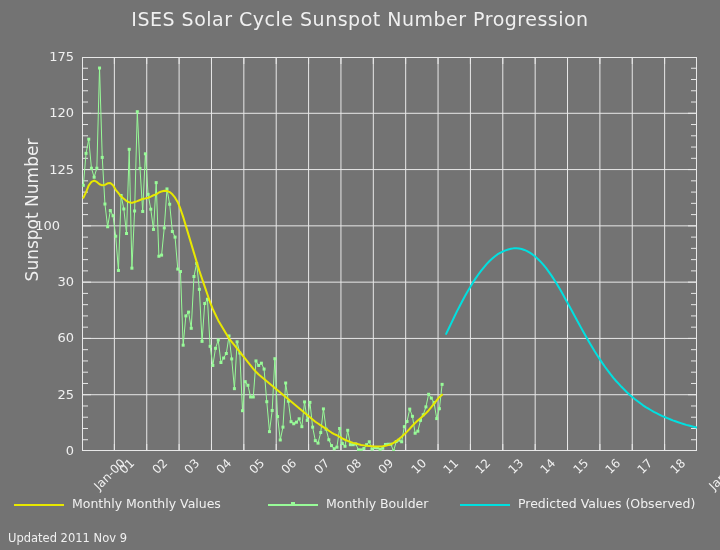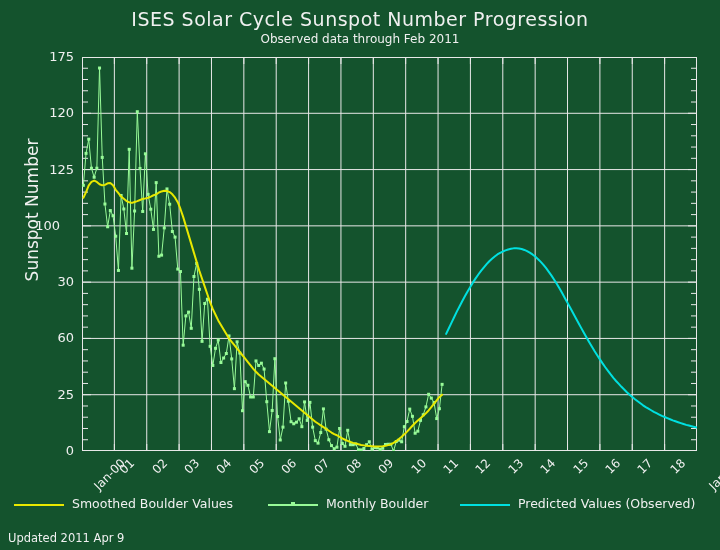--- a/index.html
+++ b/index.html
@@ -1,17 +1,17 @@
 <!DOCTYPE html>
 <html><head>
 <meta charset="utf-8">
 <style>
   html,body{margin:0;padding:0;background:#000;}
   body{width:720px;height:550px;overflow:hidden;font-family:"DejaVu Sans",sans-serif;}
-  #root{position:relative;width:720px;height:550px;background:#14532d;color:#fff;}
+  #root{position:relative;width:720px;height:550px;background:#737373;color:#fff;}
 
   .ttl{position:absolute;left:0;width:720px;text-align:center;color:#f0f0f0;}
   #title{top:8px;font-size:19px;letter-spacing:.5px;}
   #subtitle{top:32px;font-size:12px;}
 
   #ylabel{
     position:absolute;left:-93px;top:200px;width:250px;text-align:center;
     transform:rotate(-90deg);transform-origin:50% 50%;
     font-size:17px;color:#f0f0f0;white-space:nowrap;
   }
@@ -33,21 +33,20 @@
 
   #footL{position:absolute;left:8px;top:531px;font-size:11.5px;color:#f0f0f0;white-space:nowrap;}
   #footR{position:absolute;right:8px;top:531px;font-size:11.5px;color:#ffff30;white-space:nowrap;}
 </style>
 </head>
 <body>
 
 <div id="root">
 
   <div id="title" class="ttl">ISES Solar Cycle Sunspot Number Progression</div>
-  <div id="subtitle" class="ttl">Observed data through Feb 2011</div>
 
   <div id="ylabel">Sunspot Number</div>
 
   <div id="yticks">
       <div class="ytlabel" style="left: 34px; top: 443px; color: rgb(240, 240, 240);">0</div>
       <div class="ytlabel" style="left: 34px; top: 386.714px; color: rgb(240, 240, 240);">25</div>
       <div class="ytlabel" style="left: 34px; top: 330.429px; color: rgb(240, 240, 240);">60</div>
       <div class="ytlabel" style="left: 34px; top: 274.143px; color: rgb(240, 240, 240);">30</div>
       <div class="ytlabel" style="left: 20px; top: 217.857px; color: rgb(240, 240, 240);">100</div>
       <div class="ytlabel" style="left: 34px; top: 161.571px; color: rgb(240, 240, 240);">125</div>
@@ -364,27 +363,27 @@
         </g>
         <g>
           <polyline points="364.14,276.93 366.84,271.30 369.54,265.67 372.24,260.04 374.93,254.41 377.63,249.23 380.33,244.05 383.03,239.10 385.72,234.15 388.42,229.65 391.12,225.14 393.82,221.09 396.51,217.26 399.21,213.66 401.91,210.28 404.61,207.13 407.30,204.20 410.00,201.73 412.70,199.48 415.39,197.45 418.09,195.87 420.79,194.52 423.49,193.40 426.18,192.50 428.88,191.82 431.58,191.37 434.28,191.37 436.97,191.60 439.67,192.05 442.37,192.95 445.07,194.07 447.76,195.65 450.46,197.45 453.16,199.48 455.86,201.95 458.55,204.65 461.25,207.58 463.95,210.96 466.64,214.56 469.34,218.39 472.04,222.44 474.74,226.72 477.43,231.22 480.13,235.95 482.83,240.90 485.53,245.86 488.22,250.81 490.92,255.76 493.62,260.72 496.32,265.67 499.01,270.62 501.71,275.57 504.41,280.30 507.11,285.03 509.80,289.53 512.50,294.04 515.20,298.31 517.89,302.37 520.59,306.42 523.29,310.25 525.99,313.85 528.68,317.45 531.38,320.83 534.08,323.98 536.78,326.91 539.47,329.83 542.17,332.54 544.87,335.24 547.57,337.71 550.26,339.97 552.96,342.22 555.66,344.24 558.36,346.27 561.05,348.30 563.75,350.10 566.45,351.67 569.14,353.25 571.84,354.83 574.54,356.18 577.24,357.53 579.93,358.88 582.63,360.00 585.33,361.13 588.03,362.25 590.72,363.38 593.42,364.28 596.12,365.18 598.82,366.08 601.51,366.98 604.21,367.88 606.91,368.56 609.61,369.23 612.30,369.91 615.00,370.59 617.70,371.26 620.39,371.94 623.09,372.61 625.79,373.29 628.49,373.74 631.18,374.19 633.88,374.64 636.58,375.09 639.28,375.54 641.97,375.99 644.67,376.21 647.37,376.44" fill="none" stroke="#00e0e0" stroke-width="2" stroke-linejoin="round" stroke-linecap="round"></polyline>
         </g>
       </svg>
   </div>
 
   <div id="legend">
       <div class="lgi" style="left: 14px; top: 0px;">
         <div class="lgline" style="background: rgb(232, 232, 0); left: 0px;"></div>
-        <div class="lgtext" style="left: 58px; color: rgb(240, 240, 240);">Smoothed Boulder Values</div>
+        <div class="lgtext" style="left: 58px; color: rgb(240, 240, 240);">Monthly Monthly Values</div>
       </div>
       <div class="lgi" style="left: 268px; top: 0px;">
         <div class="lgline" style="background: rgb(152, 251, 152); left: 0px;"></div>
         <div class="lgdot" style="background: rgb(152, 251, 152);"></div>
         <div class="lgtext" style="left: 58px; color: rgb(240, 240, 240);">Monthly Boulder</div>
       </div>
       <div class="lgi" style="left: 460px; top: 0px;">
         <div class="lgline" style="background: rgb(0, 224, 224); left: 0px;"></div>
         <div class="lgtext" style="left: 58px; color: rgb(240, 240, 240);">Predicted Values (Observed)</div>
       </div>
     </div>
 
-  <div id="footL">Updated 2011 Apr  9</div>
+  <div id="footL">Updated 2011 Nov  9</div>
 </div>
 
 </body></html>

